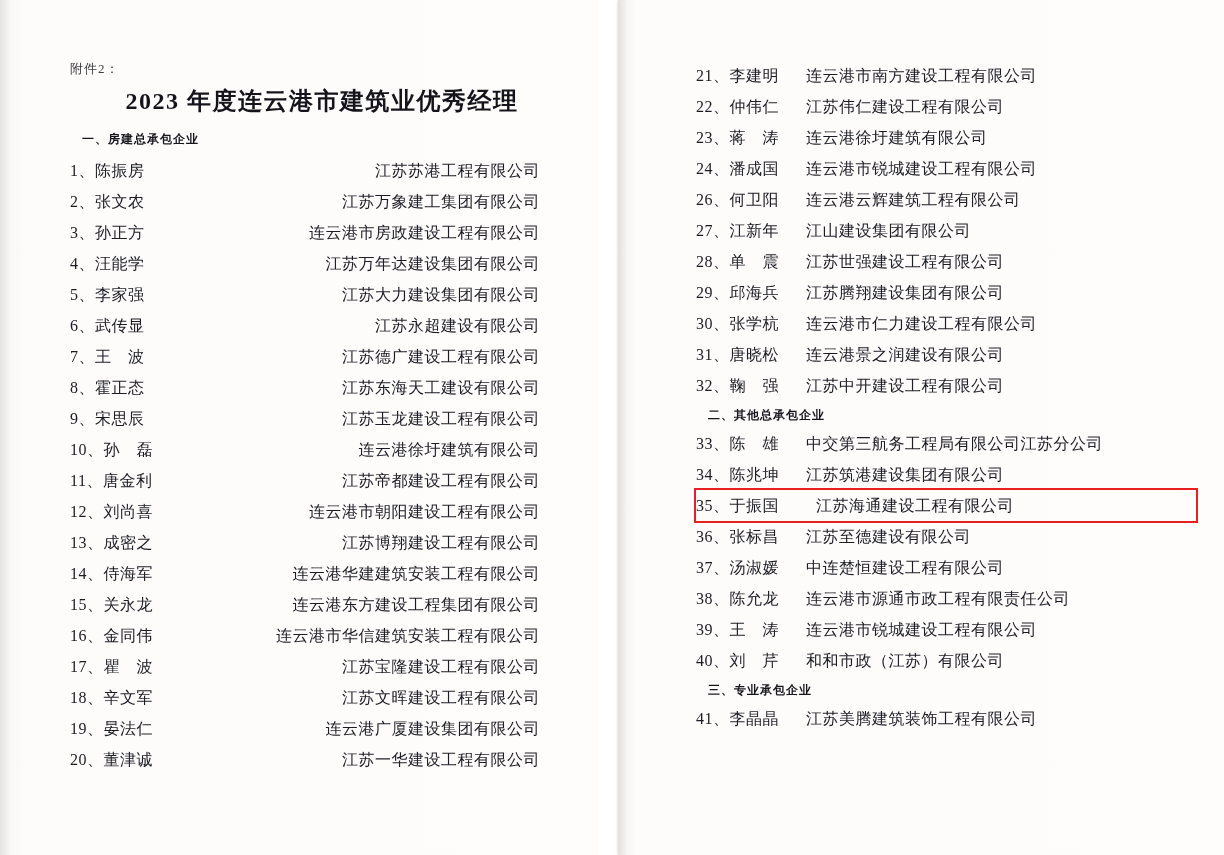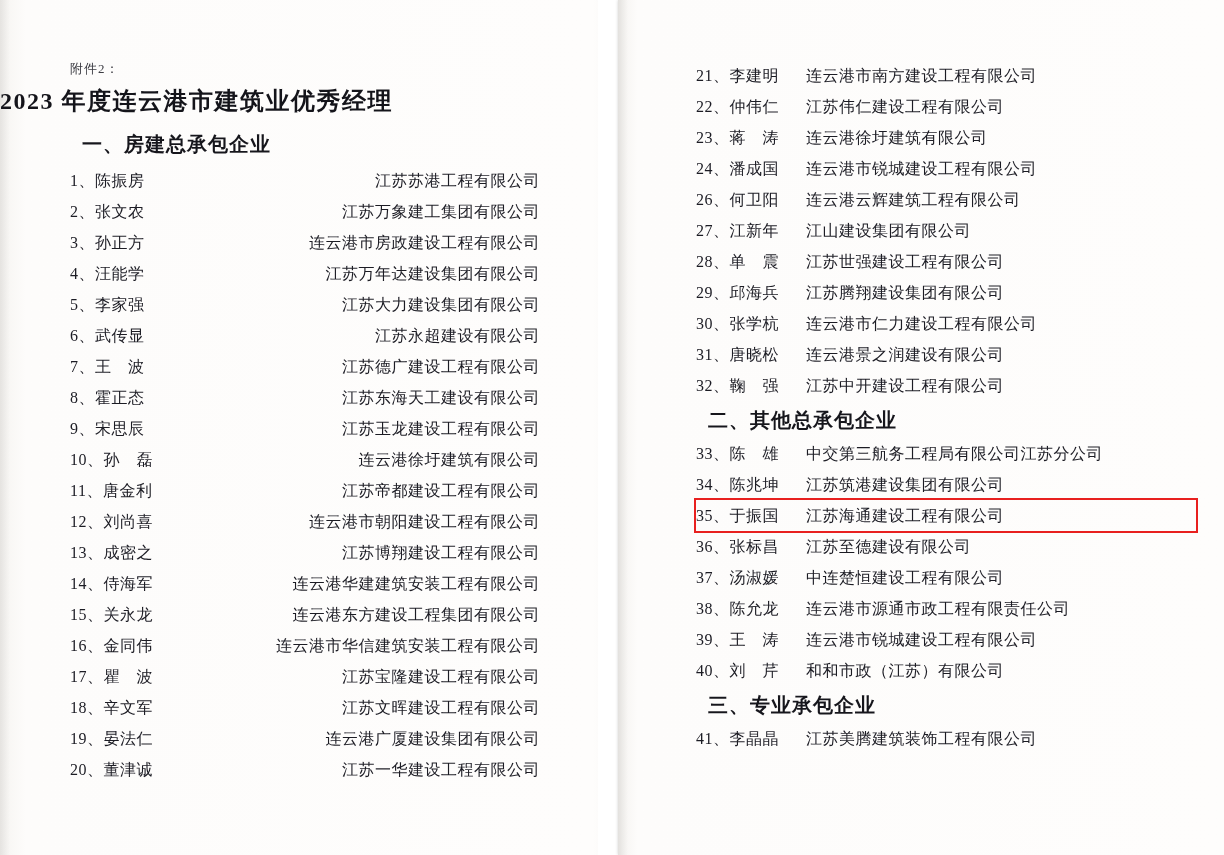--- a/index.html
+++ b/index.html
@@ -59,28 +59,28 @@
     top: 60px;
     font-size: 13px;
     color: #3b3b42;
     letter-spacing: 1px;
   }
   .doc-title {
     position: absolute;
     left: 0;
     right: 0;
     top: 85px;
-    text-align: left;
+    text-align: center;
     font-size: 24px;
     font-weight: bold;
     color: #14141a;
     letter-spacing: 1.5px;
   }
   .section-head {
-    font-size: 20px;
+    font-size: 12px;
     font-weight: bold;
     color: #16161c;
     letter-spacing: 1px;
   }
   .row {
     display: flex;
     align-items: baseline;
     font-size: 16px;
     color: #1c1c24;
   }
@@ -125,20 +125,21 @@
     position: relative;
   }
   .list-right .row .idx {
     width: 110px;
     flex: 0 0 110px;
   }
 
   .row.highlight {
     outline: 2px solid #e8201f;
     outline-offset: 0px;
+    gap: 10px;
   }
 
   
   .edge {
     position: absolute;
     top: 0;
     width: 10px;
     height: 855px;
     pointer-events: none;
   }

